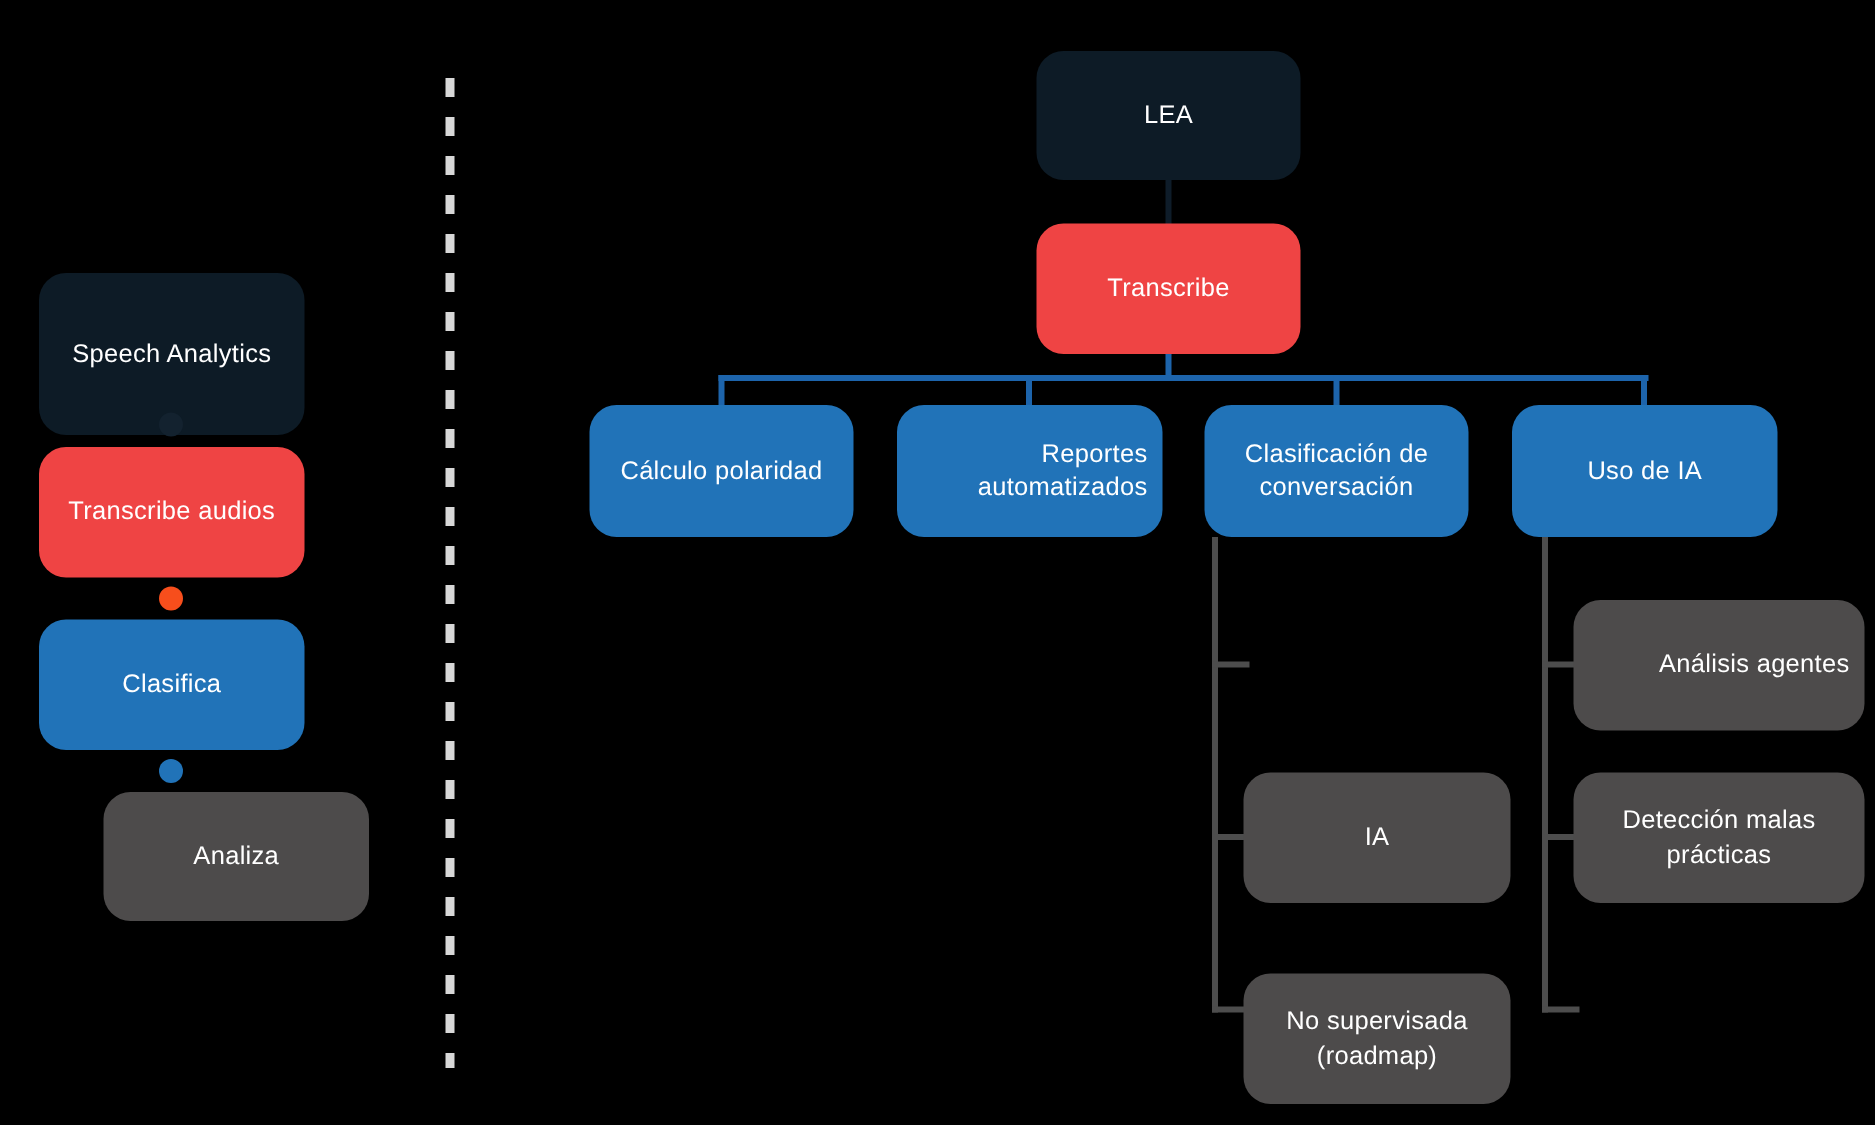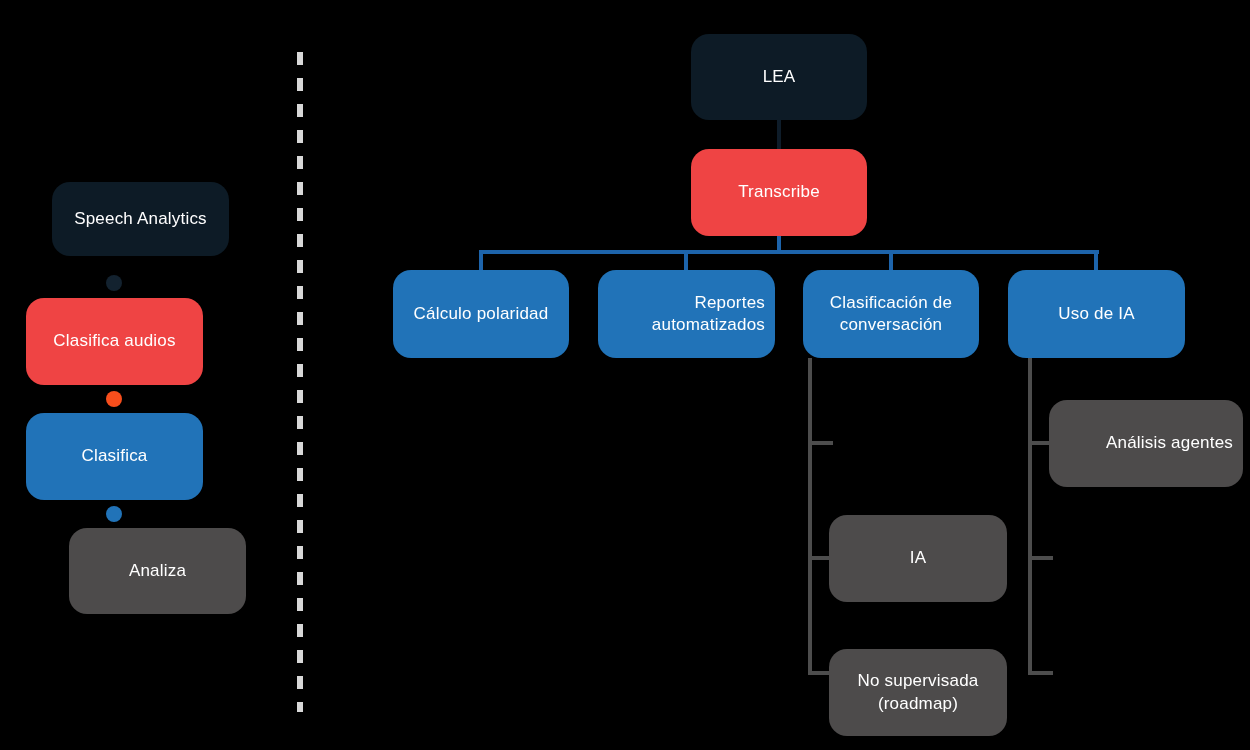--- a/index.html
+++ b/index.html
@@ -58,21 +58,21 @@
     height: 660px;
     background: repeating-linear-gradient(
       to bottom,
       #d8d8d8 0px, #d8d8d8 13px,
       transparent 13px, transparent 26px
     );
   }
 
   
   .lf-box { left: 26px; width: 177px; }
-  .lf-0 { top: 182px; height: 74px; margin-left: 26px; }
+  .lf-0 { top: 182px; height: 108px; }
   .lf-dot-0 { left: 106px; top: 275px; }
   .lf-1 { top: 298px; height: 87px; }
   .lf-dot-1 { left: 106px; top: 391px; }
   .lf-2 { top: 413px; height: 87px; }
   .lf-dot-2 { left: 106px; top: 506px; }
   .lf-3 { top: 528px; height: 86px; margin-left: 43px; }
 
   
   .t-root      { left: 691px; top: 34px;  width: 176px; height: 86px; }
   .t-root-conn { left: 777px; top: 120px; width: 4px;   height: 30px; }
@@ -110,21 +110,21 @@
 <body>
 
 <div class="canvas">
 
   <div class="node navy lf-box lf-0">
     <span>Speech Analytics</span>
   </div>
   <div class="dot navy lf-dot-0"></div>
 
   <div class="node orange lf-box lf-1">
-    <span>Clasifica audios</span>
+    <span>Transcribe audios</span>
   </div>
   <div class="dot orange lf-dot-1"></div>
 
   <div class="node blue lf-box lf-2">
     <span>Clasifica</span>
   </div>
   <div class="dot blue lf-dot-2"></div>
 
   <div class="node gray lf-box lf-3">
     <span>Analiza</span>
@@ -173,14 +173,17 @@
   </div>
 
   <div class="line gray-line sub-vline-right"></div>
   <div class="line gray-line sub-stub stub-r stub-row-0"></div>
   <div class="line gray-line sub-stub stub-r stub-row-1"></div>
   <div class="line gray-line sub-stub stub-r stub-row-2"></div>
 
   <div class="node gray sub-box sub-col-r sub-row-0">
     <span>Análisis agentes</span>
   </div>
+  <div class="node gray sub-box sub-col-r sub-row-1">
+    <span>Detección malas prácticas</span>
+  </div>
 
 </div>
 
 </body></html>

